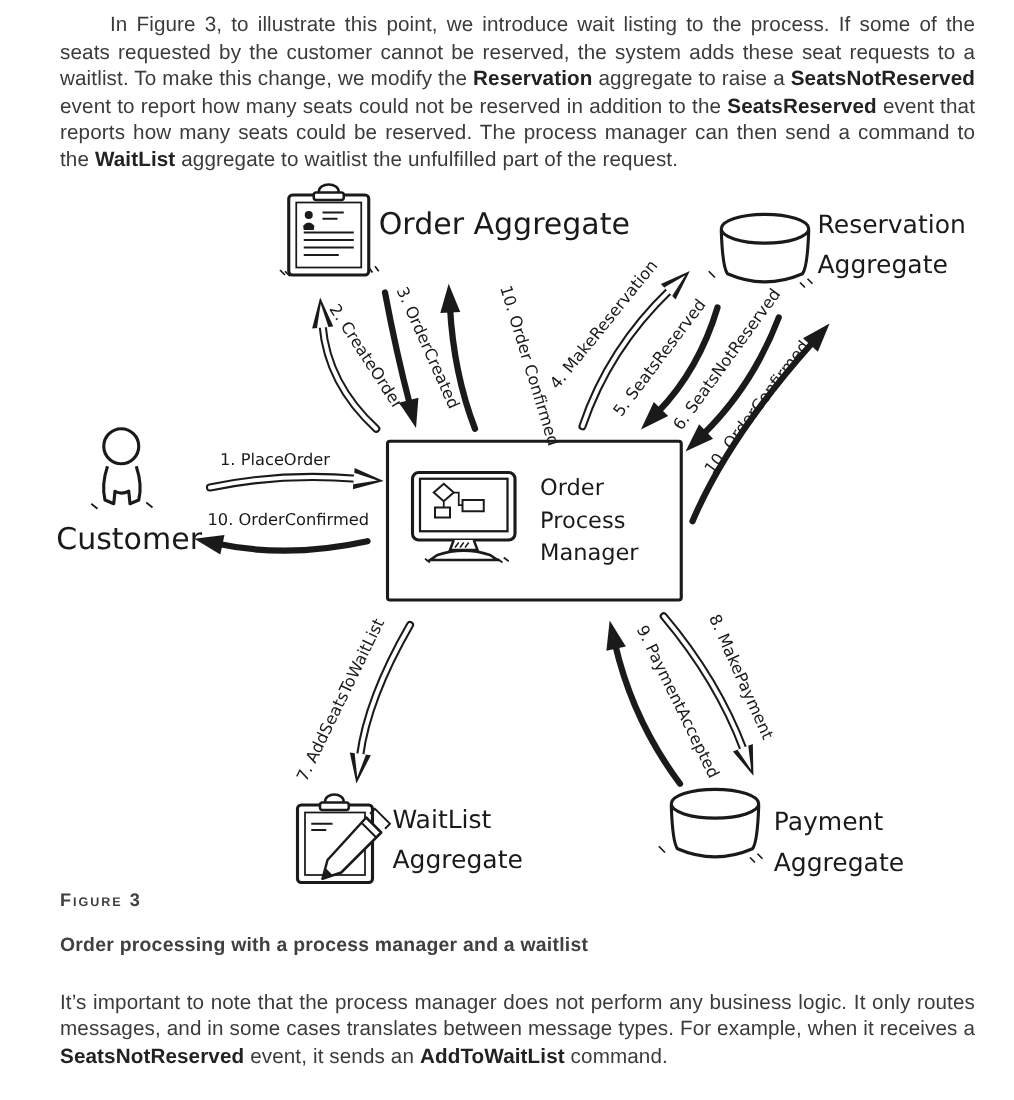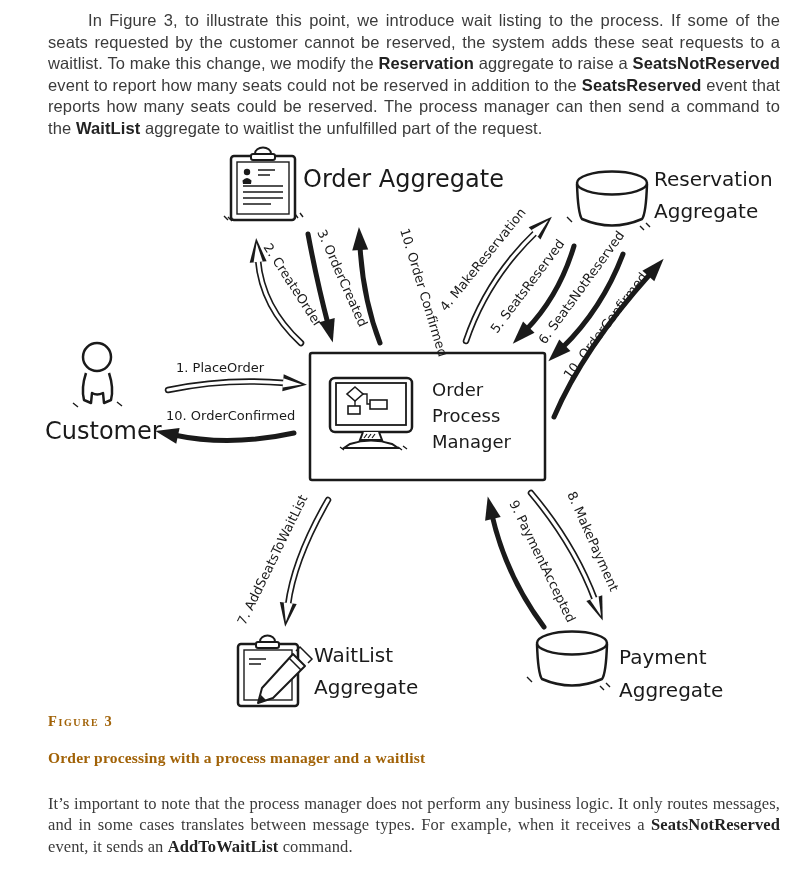--- a/index.html
+++ b/index.html
@@ -4,24 +4,24 @@
 <style>
   html,body{margin:0;padding:0;background:#ffffff;}
   .page{position:relative;width:811px;height:880px;background:#ffffff;overflow:hidden;
         font-family:"Liberation Sans",sans-serif;color:#3b3b3b;}
   .body-text{margin:0 31px 0 48px;font-size:16.5px;line-height:21.6px;text-align:justify;
              color:#3b3b3b;letter-spacing:.1px;}
   .body-text b{font-weight:bold;color:#222222;}
   .intro{padding-top:10px;text-indent:40px;}
   .diagram{width:811px;height:565px;margin-top:4px;}
   .diagram svg{display:block;}
-  .caption{margin:4px 0 0 48px;font-family:Liberation Serif, serif;color:#a16207;}
+  .caption{margin:4px 0 0 48px;font-family:Liberation Sans, sans-serif;color:#404040;}
   .caption-label{font-variant:small-caps;font-weight:bold;font-size:14.5px;letter-spacing:1.6px;}
   .caption-title{font-weight:bold;font-size:15.5px;margin-top:19px;letter-spacing:.2px;}
-  .closing{margin-top:26px;font-family:Liberation Serif, serif;}
+  .closing{margin-top:26px;}
   
   .ink{stroke:#1a1a1a;fill:#ffffff;}
   .line{stroke:#1a1a1a;fill:none;}
   .sArrow{stroke:#1a1a1a;stroke-width:5;fill:none;stroke-linecap:round;}
   .hOuter{stroke:#1a1a1a;stroke-width:6.5;fill:none;stroke-linecap:round;}
   .hInner{stroke:#ffffff;stroke-width:3.2;fill:none;stroke-linecap:round;}
   .big{font-family:"DejaVu Sans",sans-serif;font-size:20px;fill:#1a1a1a;}
   .huge{font-family:"DejaVu Sans",sans-serif;font-size:24px;fill:#1a1a1a;}
   .pmtxt{font-family:"DejaVu Sans",sans-serif;font-size:18px;fill:#1a1a1a;}
   .msg{font-family:"DejaVu Sans",sans-serif;font-size:13px;fill:#1a1a1a;}

